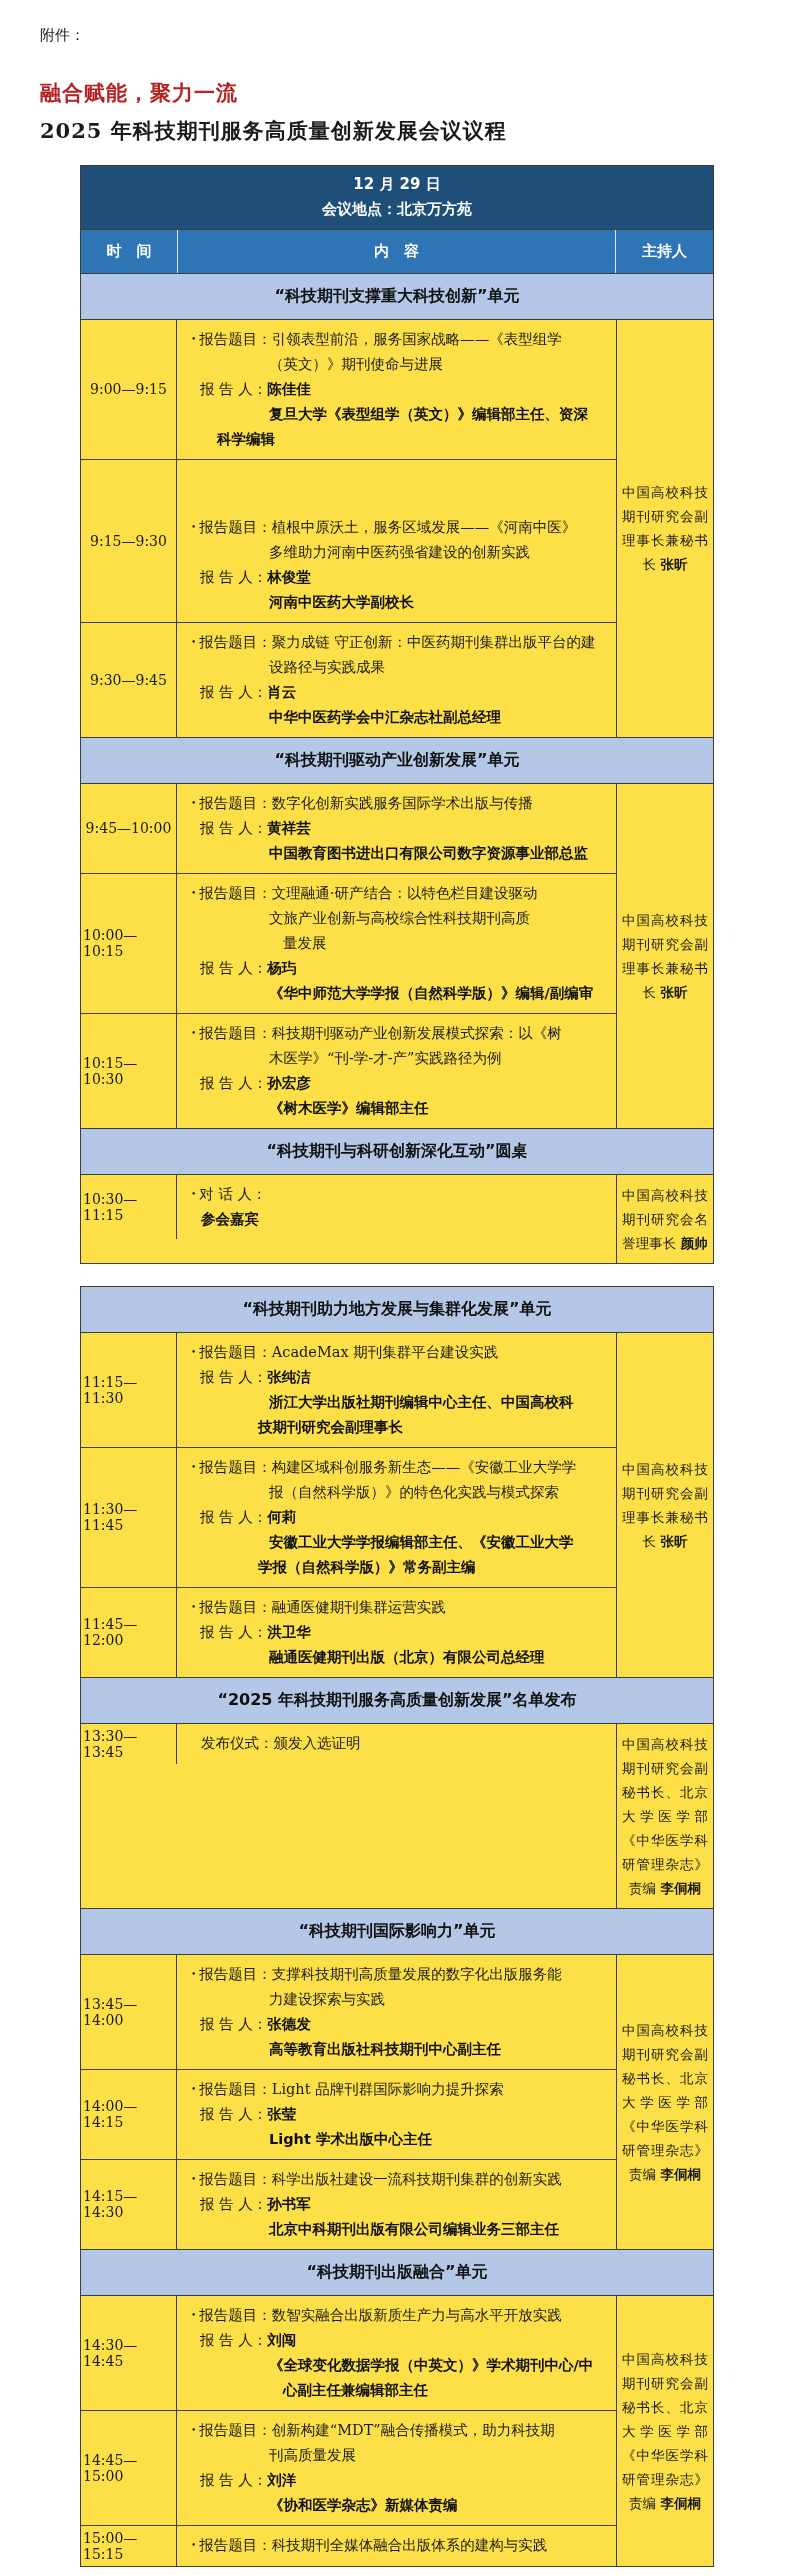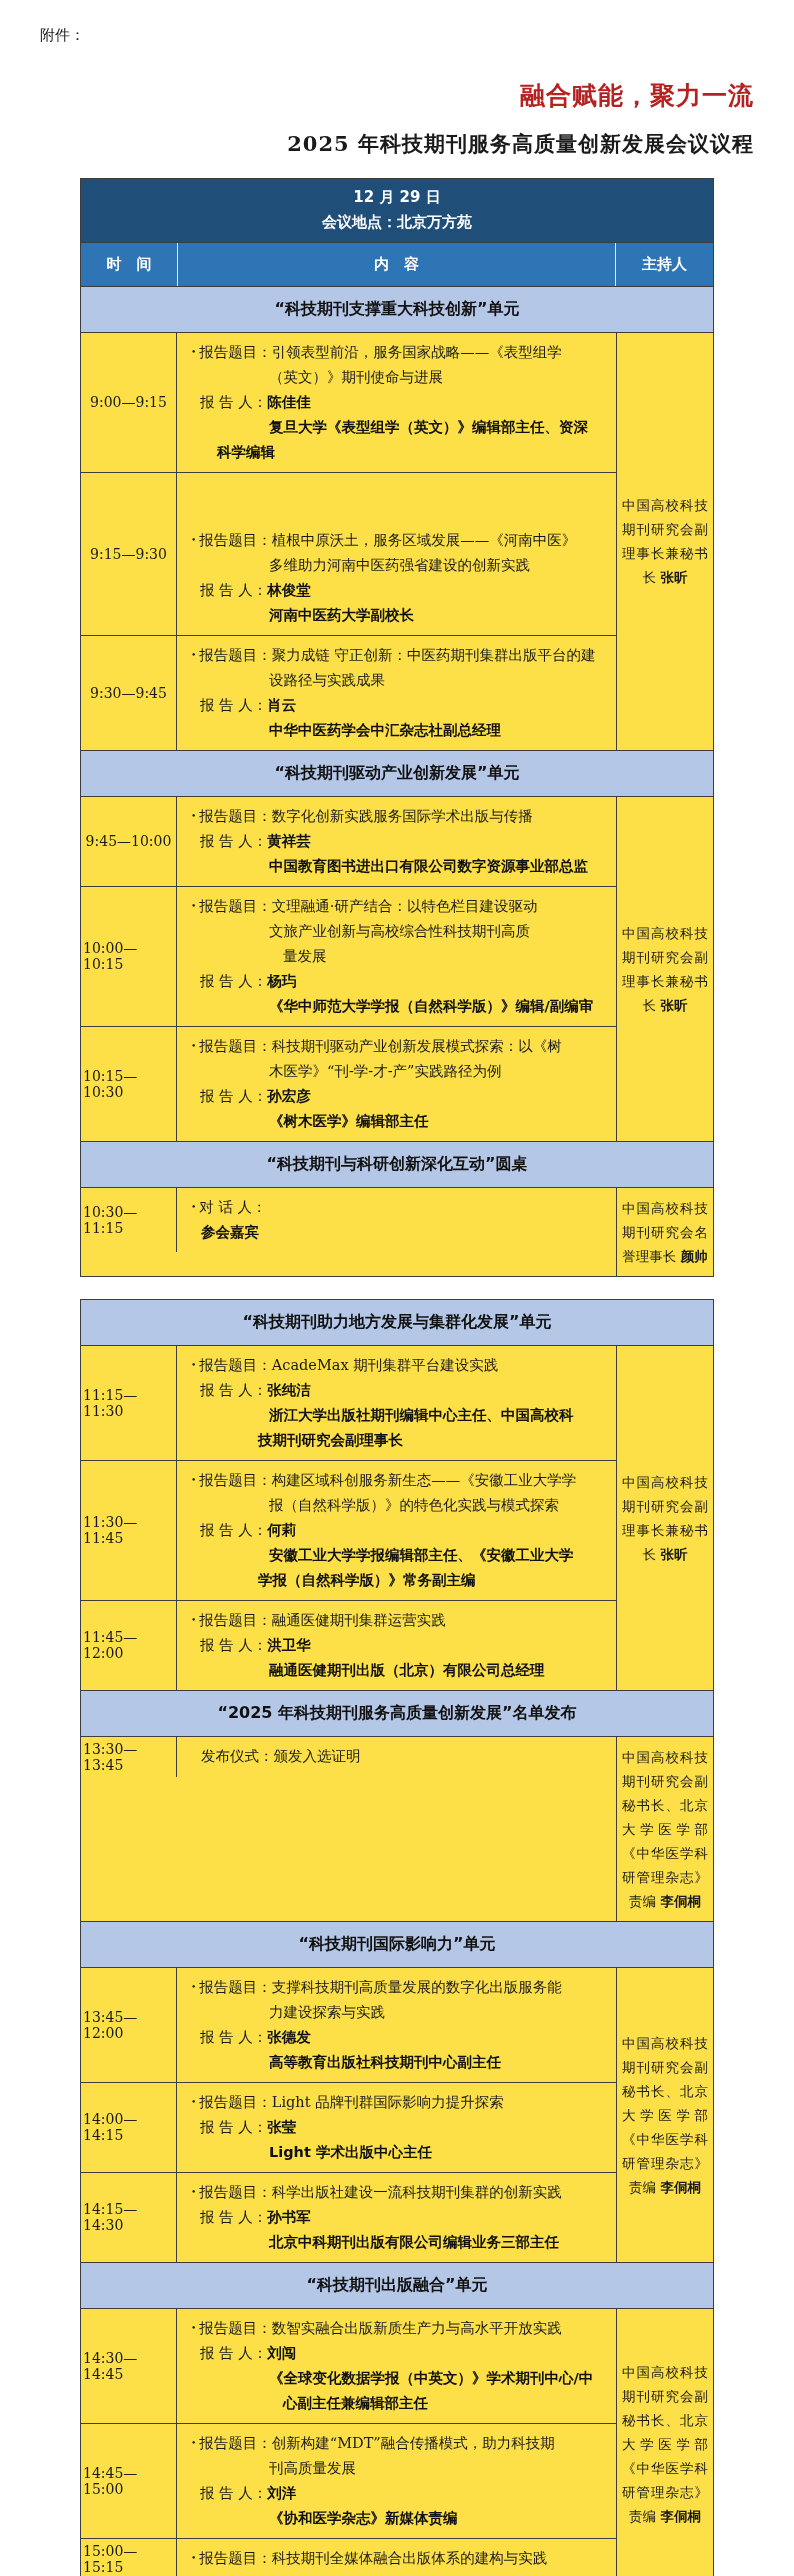--- a/index.html
+++ b/index.html
@@ -5,26 +5,26 @@
   html,body{margin:0;padding:0;background:#ffffff;}
   body{
     width:794px;min-height:2576px;
     font-family:"DejaVu Serif","Liberation Serif",serif;
     color:#1a1a1a;
     -webkit-font-smoothing:antialiased;
   }
   .page{padding:26px 40px 80px 40px;}
   .attachment{font-size:15px;margin:0 0 34px 0;}
   .slogan{
-    text-align:right;color:#b52222;font-weight:bold;font-size:25px;
-    font-family:"DejaVu Sans","Liberation Sans",sans-serif;
-    margin:0 0 18px 0;letter-spacing:1px;
+    text-align:left;color:#b52222;font-weight:bold;font-size:21px;
+    font-family:"DejaVu Sans","Liberation Sans",sans-serif;
+    margin:0 0 10px 0;letter-spacing:1px;
   }
   .title{
-    text-align:right;font-size:21px;margin:0 0 20px 0;letter-spacing:1px;
+    text-align:left;font-size:21px;margin:0 0 20px 0;letter-spacing:1px;
   }
   .tblwrap{width:634px;margin:0 auto;}
   .tbl{
     border:1px solid #3d3d3d;
     background:#fde047;
   }
   .tbl + .tbl{margin-top:22px;}
   
   .thead{
     background:#1f4e79;color:#ffffff;text-align:center;
@@ -237,21 +237,21 @@
             </div>
           </div>
           <div class="mod">
             <div class="modtext"><span class="mprefix">中国高校科技期刊研究会副秘书长、北京大学医学部《中华医学科研管理杂志》责编 </span><span class="mname">李侗桐</span></div>
           </div>
         </div>
         <div class="section">“科技期刊国际影响力”单元</div>
         <div class="group">
           <div class="rows">
             <div class="row">
-              <div class="time">13:45—12:00</div>
+              <div class="time">13:45—14:00</div>
               <div class="content">
                 <div class="line" style="padding-left: 6px;"><span class="bullet">•</span><span class="pre">报告题目：</span><span class="kai">支撑科技期刊高质量发展的数字化出版服务能</span></div>
                 <div class="line" style="padding-left: 84px;"><span class="kai">力建设探索与实践</span></div>
                 <div class="line" style="padding-left: 15px;"><span class="pre">报 告 人：</span><span class="hei">张德发</span></div>
                 <div class="line" style="padding-left: 84px;"><span class="hei">高等教育出版社科技期刊中心副主任</span></div>
               </div>
             </div>
             <div class="row">
               <div class="time">14:00—14:15</div>
               <div class="content">

